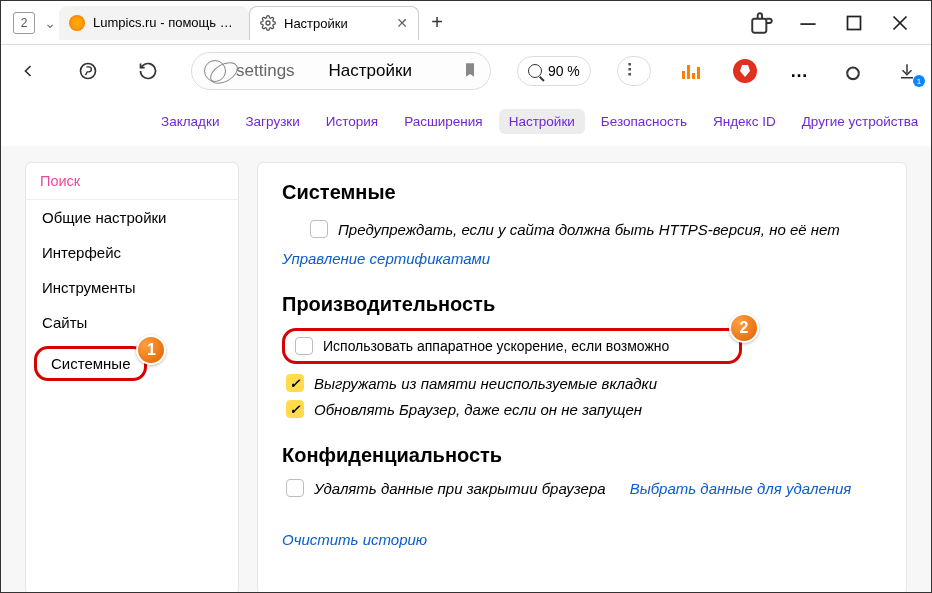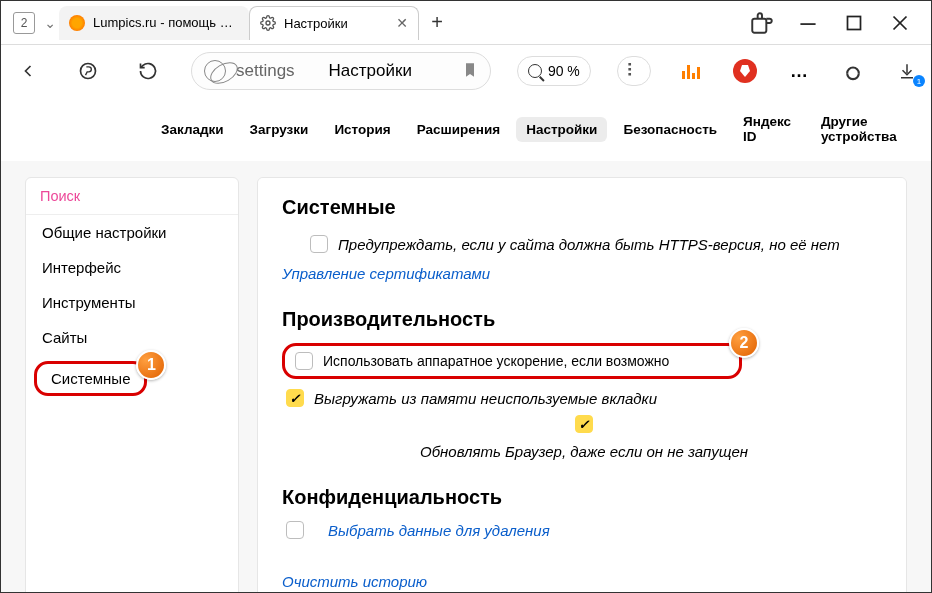--- a/index.html
+++ b/index.html
@@ -41,21 +41,21 @@
 .eq { display: flex; gap: 2px; align-items: flex-end; height: 16px; }
 .eq i { width: 3px; background: #ff7f00; }
 .eq i:nth-child(1){height:8px} .eq i:nth-child(2){height:14px} .eq i:nth-child(3){height:6px} .eq i:nth-child(4){height:12px}
 .shield { width: 24px; height: 24px; background: #e03020; border-radius: 50%; position: relative; }
 .shield::after { content: ""; position: absolute; left: 7px; top: 6px; width: 10px; height: 12px; background: #fff; clip-path: polygon(20% 0, 80% 0, 100% 50%, 50% 100%, 0 50%); }
 .dlbadge { position: relative; }
 .dlbadge svg { width: 18px; height: 18px; }
 .dlbadge .dot { position: absolute; bottom: -2px; right: -4px; width: 12px; height: 12px; background: #0a84ff; color: #fff; font-size: 8px; border-radius: 50%; display: flex; align-items: center; justify-content: center; }
 
 
-.settings-tabs { display: flex; gap: 6px; align-items: center; padding: 12px 0 12px 150px; font-size: 13.5px; color: #000000; background:#fff;font-weight:bold; }
+.settings-tabs { display: flex; gap: 6px; align-items: center; padding: 12px 0 12px 150px; font-size: 13.5px; color: #6d28d9; background:#fff; }
 .settings-tabs .stab { padding: 5px 10px; border-radius: 6px; cursor: pointer; }
 .settings-tabs .stab.active { background: #ececec; }
 
 
 .settings-body { display: flex; padding: 0 24px 0 24px; gap: 18px; background: #f7f7f7; height: calc(100% - 44px - 52px - 46px); padding-top: 16px; }
 .sidepanel { width: 214px; background: #fff; border: 1px solid #e6e6e6; border-radius: 6px; padding-bottom: 8px; }
 .sidepanel .search { padding: 10px 14px; color: #ec4899; font-size: 14.5px; border-bottom: 1px solid #eee; }
 .sidepanel .item { padding: 9px 16px; font-size: 15px; cursor: pointer; }
 .hl1 { position: relative; display: inline-block; padding: 6px 14px; border: 3px solid #d90000; border-radius: 14px; margin: 4px 2px; font-size: 15px; }
 .badge { position: absolute; width: 30px; height: 30px; border-radius: 50%; background: radial-gradient(circle at 30% 30%, #ff9f3f, #e06000); border: 2px solid #fff; color: #fff; font-weight: bold; display: flex; align-items: center; justify-content: center; font-size: 16px; box-shadow: 0 1px 3px rgba(0,0,0,.3); }
@@ -227,28 +227,29 @@
     <h3>Производительность</h3>
     <div class="hlbox">
       <span class="cb"></span>
       <span>Использовать аппаратное ускорение, если возможно</span>
       <span class="badge b2">2</span>
     </div>
     <div class="row" style="padding-left:4px;">
       <span class="cb checked"></span>
       <span>Выгружать из памяти неиспользуемые вкладки</span>
     </div>
-    <div class="row" style="padding-left:4px;flex-direction:column;">
+    <div class="row" style="padding-left:4px;">
       <span class="cb checked"></span>
       <span>Обновлять Браузер, даже если он не запущен</span>
     </div>
 
     <h3>Конфиденциальность</h3>
     <div class="row" style="padding-left:4px;">
       <span class="cb"></span>
+      <span>Удалять данные при закрытии браузера</span>
       <span class="link ml">Выбрать данные для удаления</span>
     </div>
     <div style="height:18px"></div>
     <div class="row noindent" style="padding-left:0;">
       <span class="link">Очистить историю</span>
     </div>
   </div>
 </div>
 
 </body></html>

